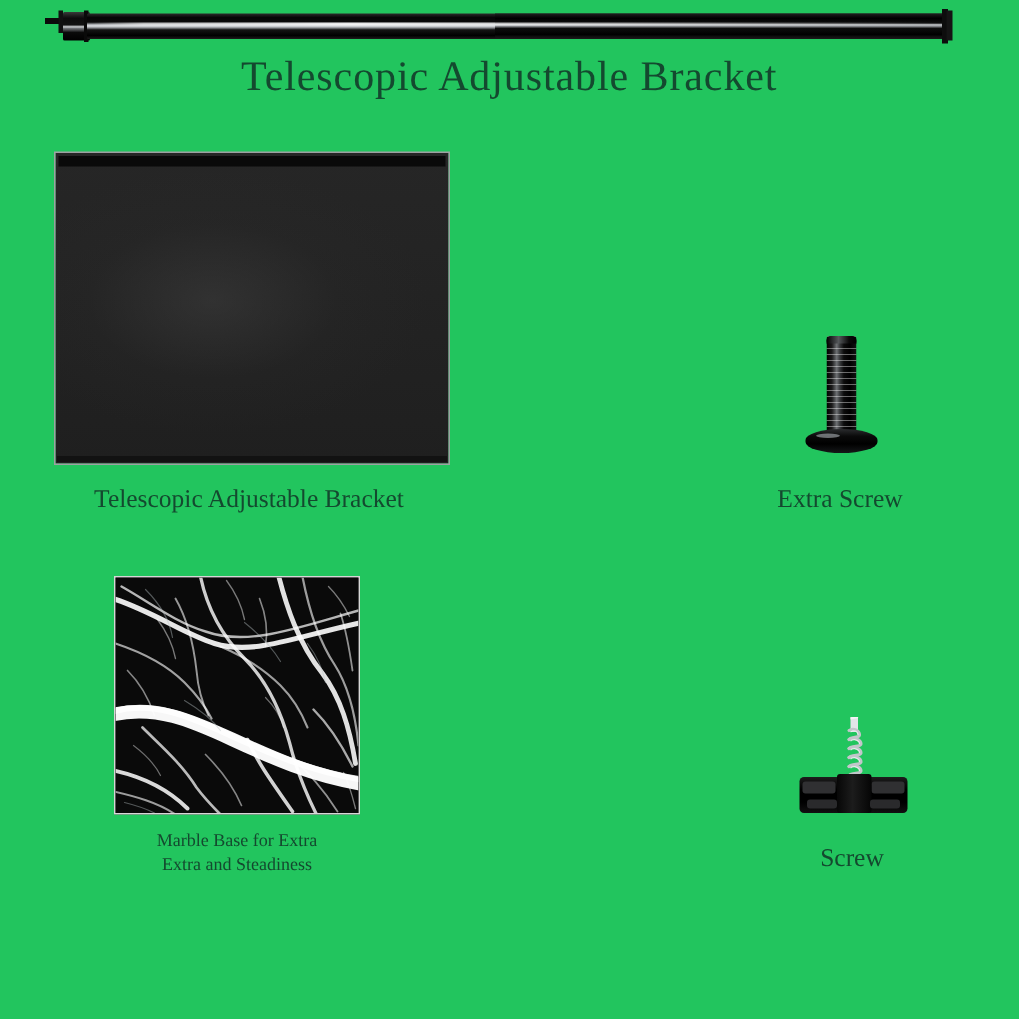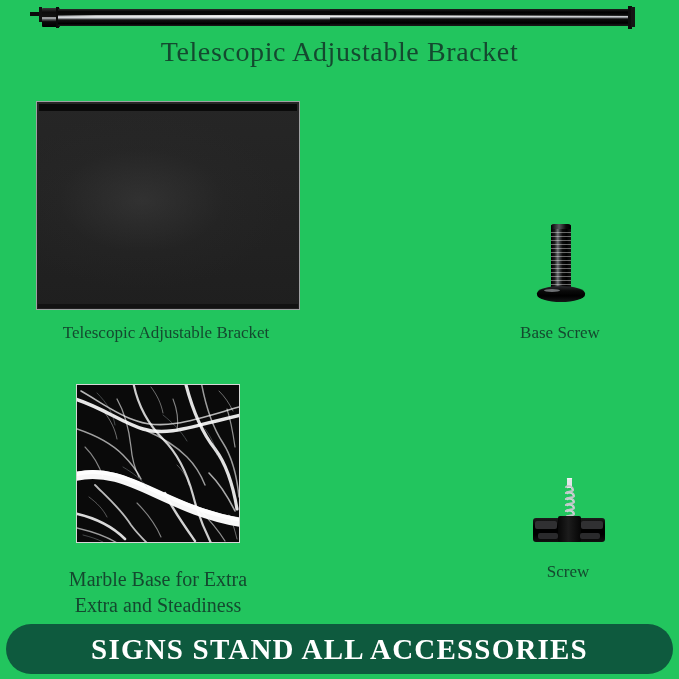--- a/index.html
+++ b/index.html
@@ -291,22 +291,21 @@
     background: #050505;
     overflow: hidden;
     border: 1px solid #d7d7d7;
     box-sizing: border-box;
   }
   .marble-fig svg { display: block; }
   .caption-marble {
     left: 58px;
     top: 553px;
     width: 200px;
-    font-size: 20px;
-    margin-top: 13px;
+    font-size: 12px;
   }
 
   
   .screw-fig {
     position: absolute;
     left: 533px;
     top: 478px;
     width: 72px;
     height: 64px;
   }
@@ -430,21 +429,21 @@
     <div class="bracket-bottomband"></div>
   </div>
   <div class="caption caption-bracket">Telescopic Adjustable Bracket</div>
 
   <div class="basescrew-fig">
     <div class="bs-shaft"></div>
     <div class="bs-shaft-top"></div>
     <div class="bs-head"></div>
     <div class="bs-head-gloss"></div>
   </div>
-  <div class="caption caption-basescrew">Base Screw</div>
+  <div class="caption caption-basescrew">Extra Screw</div>
 
   <div class="marble-fig">
     <svg width="162" height="157" viewBox="0 0 162 157">
       <rect x="0" y="0" width="162" height="157" fill="#060606"></rect>
       <rect x="0" y="0" width="162" height="157" fill="#0d0d0d" opacity="0.5"></rect>
       <g stroke="#ffffff" fill="none" stroke-linecap="round">
         <path d="M-4 92 C 26 84, 52 96, 78 108 C 104 120, 130 132, 166 138" stroke-width="9" opacity="0.97"></path>
         <path d="M-4 90 C 24 81, 50 93, 76 105 C 102 117, 132 130, 166 135" stroke-width="4" opacity="0.85"></path>
         <path d="M-2 14 C 24 22, 46 38, 66 44 C 92 52, 118 40, 164 30" stroke-width="3.4" opacity="0.9"></path>
         <path d="M4 6 C 22 16, 40 30, 60 36 C 88 46, 120 34, 162 22" stroke-width="1.6" opacity="0.7"></path>
@@ -507,17 +506,14 @@
     </svg>
     <div class="sc-head"></div>
     <div class="sc-wing-l"></div>
     <div class="sc-wing-r"></div>
     <div class="sc-boss"></div>
     <div class="sc-wing-bl"></div>
     <div class="sc-wing-br"></div>
   </div>
   <div class="caption caption-screw">Screw</div>
 
-  <div class="banner">
-    <span class="banner-text">SIGNS STAND ALL ACCESSORIES</span>
-  </div>
 
 </div>
 
 </body></html>

